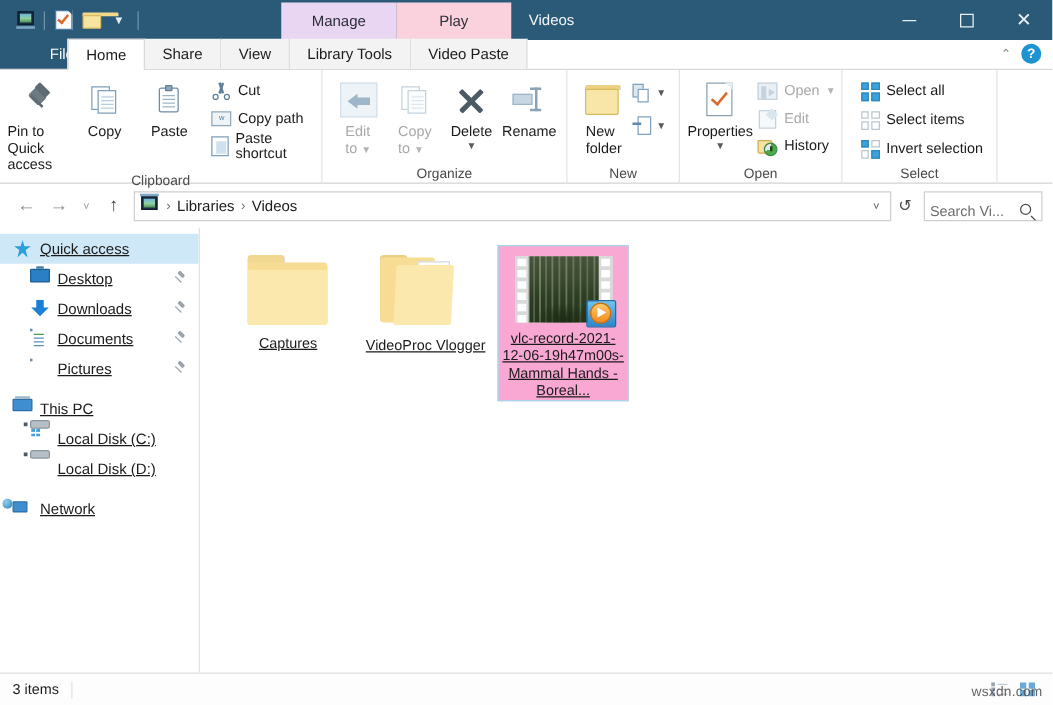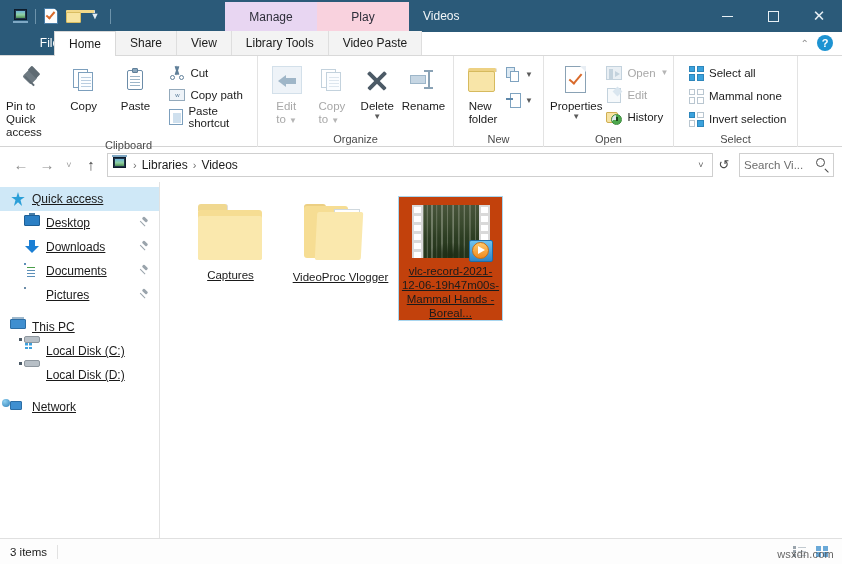--- a/index.html
+++ b/index.html
@@ -247,21 +247,21 @@
   .navbtn.recent { font-size: 9px; color: #9a9a9a; width: 18px; }
   .addrbox { flex: 1; height: 24px; border: 1px solid #cfcfcf; background: #fff;
         display: flex; align-items: center; padding: 0 2px 0 4px; margin-left: 3px; }
   .crumb { font-size: 12px; color: #1b1b1b; padding: 0 3px; }
   .crumb-sep { font-size: 11px; color: #707070; padding: 0 2px; }
   .addr-ico { width: 16px; height: 15px; margin-right: 3px; }
   .addr-dd { margin-left: auto; width: 18px; text-align: center; color: #5a5a5a; font-size: 9px; }
   .refresh { width: 22px; height: 24px; display: flex; align-items: center; justify-content: center;
         color: #4a4a4a; font-size: 13px; }
   .searchbox { width: 95px; height: 24px; border: 1px solid #cfcfcf; background: #fff;
-        display: flex; align-items: center; padding: 0 4px; margin-left: 4px; }
+        display: flex; align-items: flex-end; padding: 0 4px; margin-left: 4px; }
   .searchbox .ph { font-size: 11.5px; color: #6d6d6d; flex: 1; white-space: nowrap; overflow: hidden; }
   .mag { width: 13px; height: 13px; position: relative; }
   .mag .ring { position: absolute; left: 0; top: 0; width: 9px; height: 9px; border: 1.4px solid #4a4a4a;
         border-radius: 50%; }
   .mag .hdl { position: absolute; right: 0; bottom: 0; width: 5px; height: 1.4px; background: #4a4a4a;
         transform: rotate(45deg); }
 
   
   .body { flex: 1; display: flex; min-height: 0; text-decoration: underline; }
   .navpane { width: 160px; background: #ffffff; border-right: 1px solid #e2e2e2;
@@ -318,21 +318,21 @@
   .ico-net .m { position:absolute; left:0; top:2px; width:12px; height:9px; background:#3f8fd0;
         border:1px solid #2c6ea5; border-radius:1px;}
   .ico-net .g { position:absolute; right:0; top:0; width:8px; height:8px; border-radius:50%;
         background: radial-gradient(circle at 35% 30%, #8fd0f0, #2f7fb8); }
 
   
   .filearea { flex: 1; background: #ffffff; position: relative; padding: 14px 0 0 18px;
         display: flex; flex-wrap: wrap; align-content: flex-start; gap: 0; overflow: hidden; }
   .tile { width: 105px; height: 125px; display: flex; flex-direction: column; align-items: center;
         padding-top: 8px; margin-right: 5px; }
-  .tile.selected { border: 1px solid #a9d6ef; background: #c2410c; }
+  .tile.selected { border: 1px solid #a9d6ef; background: #f9a8d4; }
   .tile .tname { font-size: 11.5px; color: #1b1b1b; text-align: center; line-height: 14px;
         margin-top: 6px; width: 98px; word-break: break-word; }
 
   .folder-big { width: 70px; height: 58px; position: relative; }
   .folder-big .tab { position:absolute; left:2px; top:0; width:30px; height:7px;
         background:#f0d890; border-radius:3px 3px 0 0; }
   .folder-big .back { position:absolute; left:2px; top:6px; width:64px; height:50px;
         background:#f6dd93; border-radius:2px 3px 3px 3px; }
   .folder-big .front { position:absolute; left:2px; top:12px; width:64px; height:44px;
         background:#fae8ad; border-radius:2px; }
@@ -689,21 +689,21 @@
           </div>
           <div class="smallbtn">
             <span class="ib">
               <span class="sel-grid none">
                   <i></i>
                   <i></i>
                   <i></i>
                   <i></i>
                 </span>
             </span>
-            <span>Mammal none</span>
+            <span>Select items</span>
           </div>
           <div class="smallbtn">
             <span class="ib">
               <span class="sel-grid inv">
                   <i></i>
                   <i></i>
                   <i></i>
                   <i></i>
                 </span>
             </span>

